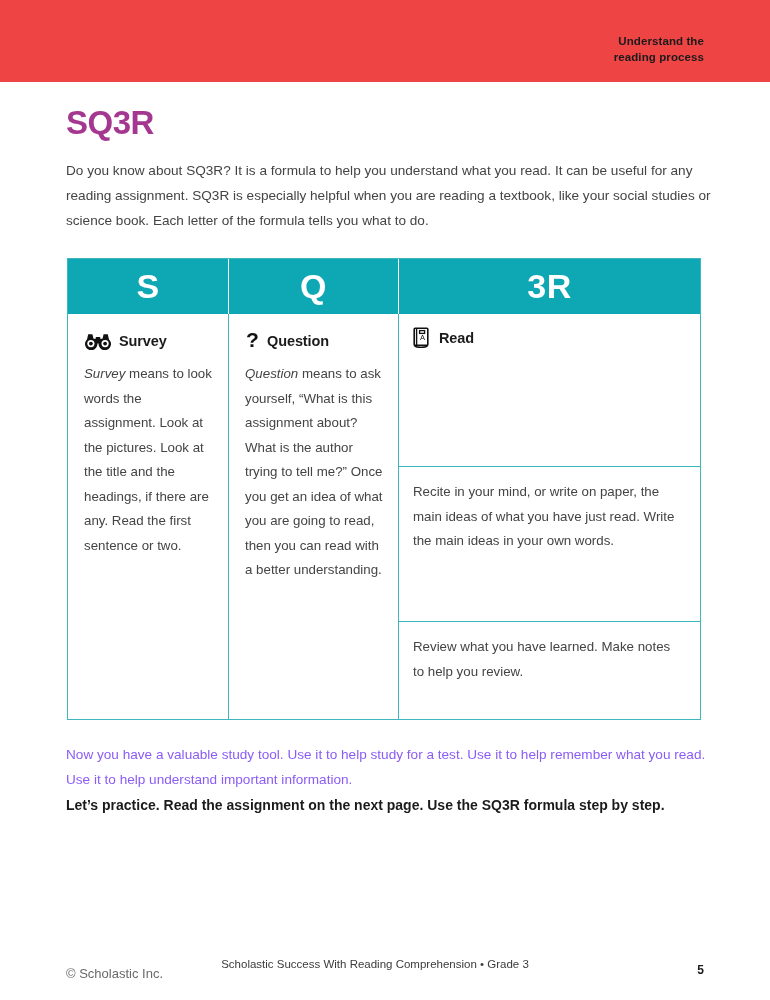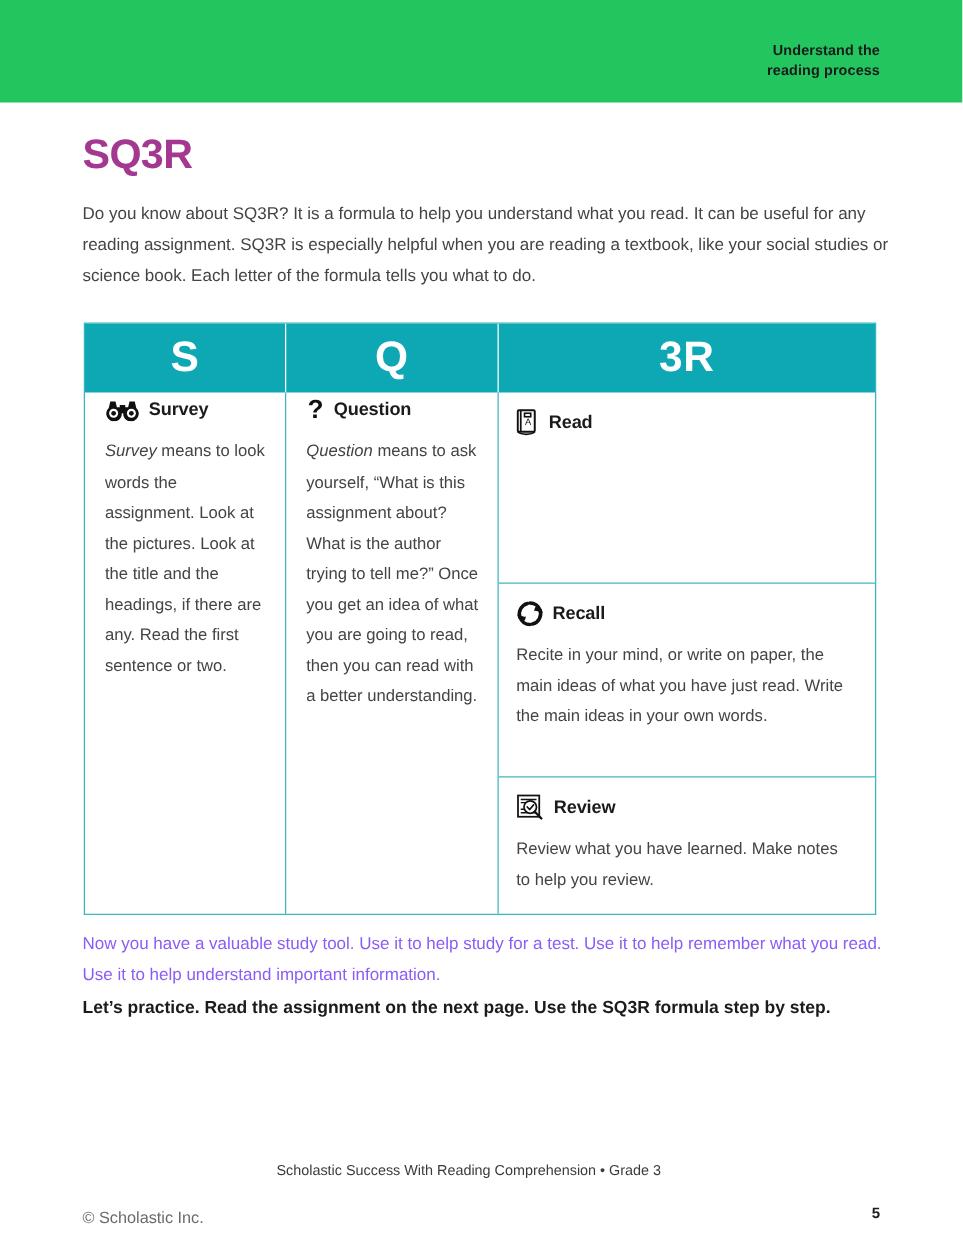--- a/index.html
+++ b/index.html
@@ -13,21 +13,21 @@
     position: relative;
     overflow: hidden;
   }
 
   
   .banner {
     position: absolute;
     left: 0; top: 0;
     width: 770px;
     height: 82px;
-    background: #22c55e;
+    background: #ef4444;
   }
   .banner-text {
     position: absolute;
     right: 66px;
     top: 34px;
     text-align: right;
     font-size: 11.5px;
     font-weight: bold;
     line-height: 1.35;
     color: #1b1b1b;
@@ -81,21 +81,21 @@
     font-weight: bold;
     letter-spacing: 0.5px;
   }
   .head-cell.c1 { width: 161px; border-right: 1.5px solid #ffffff; }
   .head-cell.c2 { width: 170px; border-right: 1.5px solid #ffffff; }
   .head-cell.c3 { flex: 1; }
 
   .table-body { display: flex; min-height: 405px; }
 
   .col {
-    padding: 3px 14px 14px 16px;
+    padding: 16px 14px 14px 16px;
   }
   .col.c1 { width: 161px; border-right: 1.5px solid #3fb6bd; }
   .col.c2 { width: 170px; border-right: 1.5px solid #3fb6bd; }
   .col.c3 { flex: 1; padding: 0; display: flex; flex-direction: column; }
 
   .sub-cell {
     padding: 13px 16px 15px 14px;
   }
   .sub-cell + .sub-cell { border-top: 1.5px solid #3fb6bd; }
   .sub-cell.read   { height: 152px; }
@@ -149,21 +149,21 @@
   .footer-left {
     position: absolute;
     left: 66px;
     top: 966px;
     font-size: 13px;
     color: #6a6a6a;
   }
   .footer-center {
     position: absolute;
     left: 0; right: 0;
-    top: 931px;
+    top: 958px;
     text-align: center;
     font-size: 11.5px;
     color: #3b3b3b;
     padding-right: 20px;
   }
   .footer-page {
     position: absolute;
     right: 66px;
     top: 963px;
     font-size: 12px;
@@ -238,49 +238,24 @@
               <path d="M1.2 18.4c1.6 1.6 3 2 6.8 2s5.2-.4 6.8-2" fill="none" stroke="#111" stroke-width="1.4"></path>
               <rect x="6.6" y="3.6" width="5" height="2.8" fill="none" stroke="#111" stroke-width="1.3"></rect>
               <text x="7" y="13.4" font-family="Liberation Sans, sans-serif" font-size="7.5" fill="#111">A</text>
             </svg>
           </span>
           <span class="label">Read</span>
         </div>
       </div>
 
       <div class="sub-cell recall">
-        <div class="cell-head">
-          <span class="icon">
-            <svg width="22" height="22" viewBox="0 0 22 22">
-              <path d="M11 2.4a8.6 8.6 0 0 1 8.1 5.8l-3-.9" fill="none" stroke="#111" stroke-width="2.8" stroke-linecap="round"></path>
-              <path d="M11 19.6a8.6 8.6 0 0 1-8.1-5.8l3 .9" fill="none" stroke="#111" stroke-width="2.8" stroke-linecap="round"></path>
-              <path d="M19.1 8.2A8.6 8.6 0 0 1 13 19.2" fill="none" stroke="#111" stroke-width="2.8" stroke-linecap="round"></path>
-              <path d="M2.9 13.8A8.6 8.6 0 0 1 9 2.8" fill="none" stroke="#111" stroke-width="2.8" stroke-linecap="round"></path>
-              <path d="M16.4 3.2l2.9 4.6-5.1 1z" fill="#111"></path>
-              <path d="M5.6 18.8l-2.9-4.6 5.1-1z" fill="#111"></path>
-            </svg>
-          </span>
-          <span class="label">Recall</span>
-        </div>
         <div class="cell-text">Recite in your mind, or write on paper, the main ideas of what you have just read. Write the main ideas in your own words.</div>
       </div>
 
       <div class="sub-cell review">
-        <div class="cell-head">
-          <span class="icon">
-            <svg width="23" height="23" viewBox="0 0 23 23">
-              <rect x="1.4" y="1.4" width="17" height="17" fill="#fff" stroke="#111" stroke-width="1.4"></rect>
-              <path d="M3.6 4.6h12.6M3.6 7.1h4M3.6 12.4h3.2M3.6 15.2h12.6" stroke="#111" stroke-width="1.1"></path>
-              <circle cx="11.2" cy="10.6" r="5" fill="#fff" stroke="#111" stroke-width="1.4"></circle>
-              <path d="M8.8 10.6l1.9 2 3.1-3.6" fill="none" stroke="#111" stroke-width="1.4" stroke-linecap="round" stroke-linejoin="round"></path>
-              <path d="M14.9 14.4l5.2 5.4" stroke="#111" stroke-width="1.9" stroke-linecap="round"></path>
-            </svg>
-          </span>
-          <span class="label">Review</span>
-        </div>
         <div class="cell-text">Review what you have learned. Make notes to help you review.</div>
       </div>
 
     </div>
   </div>
 </div>
 
 <p class="outro">Now you have a valuable study tool. Use it to help study for a test. Use it to help remember what you read. Use it to help understand important information.</p>
 <p class="practice">Let’s practice. Read the assignment on the next page. Use the SQ3R formula step by step.</p>
 

